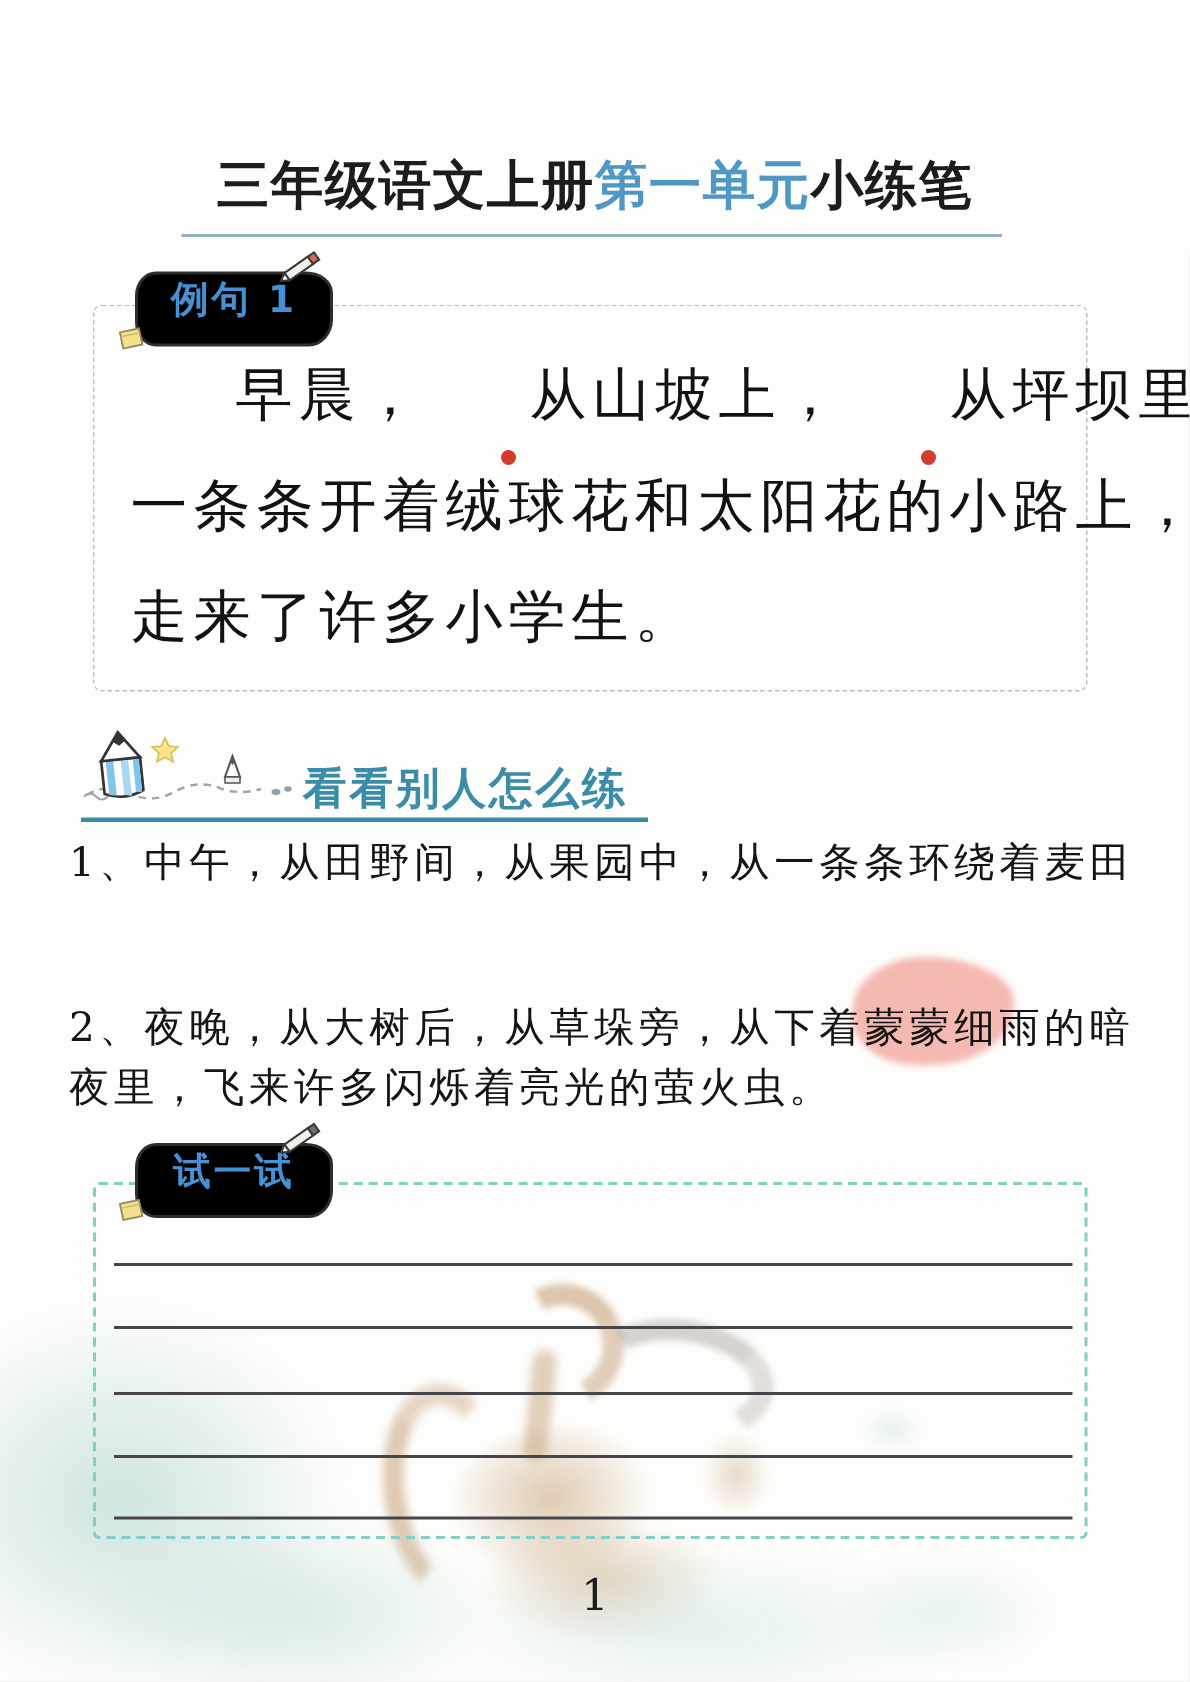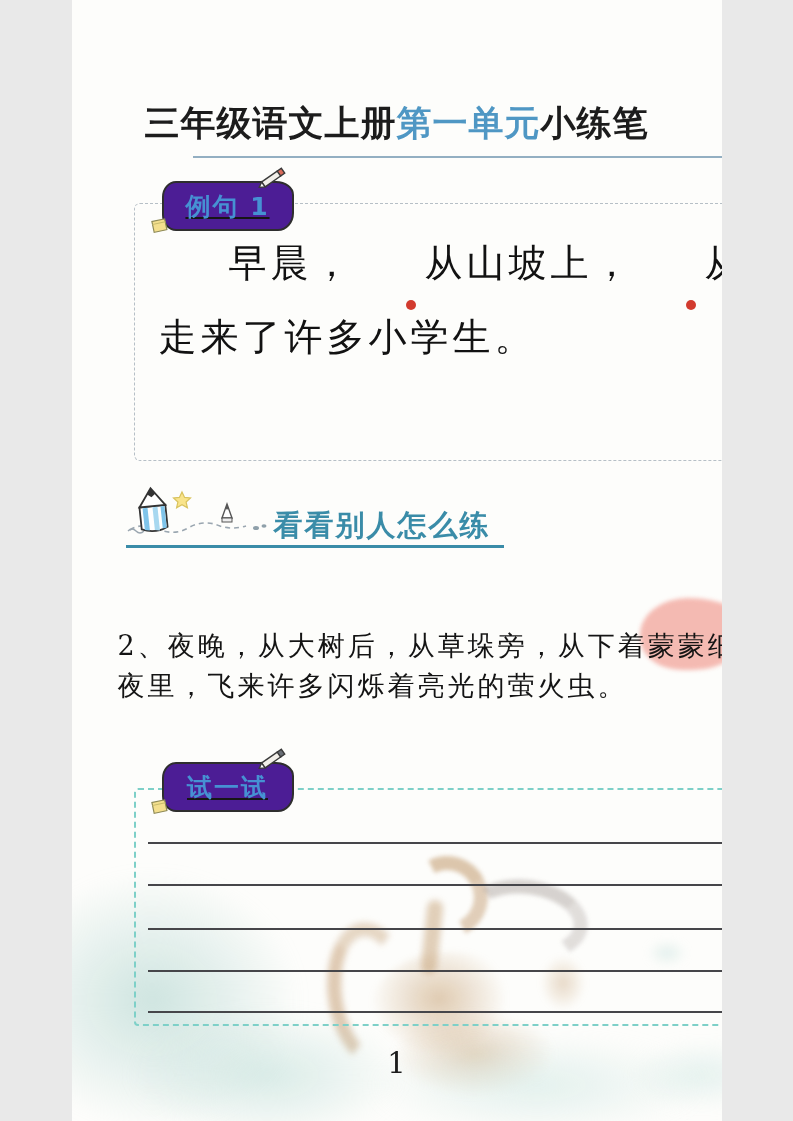--- a/index.html
+++ b/index.html
@@ -7,21 +7,21 @@
     --badge-blue:#4691d3;
     --heading-teal:#3a8ca8;
     --dot-red:#d23b2e;
     --pink-mark:#f2a49a;
     --try-border:#7ed0c8;
     --example-border:#b6bfc6;
     --ink:#161616;
   }
   html,body{margin:0;padding:0;background:#e9e9e9;}
   .page{
-    position:relative;width:650px;height:1121px;margin:0 auto;
+    position:relative;width:793px;height:1121px;margin:0 auto;
     background:#fdfdfb;overflow:hidden;
     font-family:"DejaVu Sans",sans-serif;color:var(--ink);
   }
   
   .watermarks{position:absolute;inset:0;z-index:0;}
   .wm{position:absolute;}
   .crescent{border:14px solid transparent;border-radius:50%;}
   .sq-tail-top{left:334px;top:856px;width:54px;height:54px;border-top-color:rgba(187,143,94,.5);border-right-color:rgba(187,143,94,.42);transform:rotate(18deg);filter:blur(2px);}
   .sq-tail-stem{left:352px;top:900px;width:16px;height:74px;background:rgba(187,143,94,.42);border-radius:10px;transform:rotate(6deg);filter:blur(3px);}
   .sq-left-curve{left:256px;top:922px;width:58px;height:118px;border-left-color:rgba(187,143,94,.46);border-top-color:rgba(187,143,94,.35);transform:rotate(-8deg);filter:blur(3px);}
@@ -34,23 +34,23 @@
   .teal-3{left:300px;top:1035px;width:330px;height:100px;background:radial-gradient(ellipse,rgba(200,228,223,.5),rgba(200,228,223,0) 72%);filter:blur(9px);}
   .teal-4{left:560px;top:1040px;width:140px;height:70px;background:radial-gradient(ellipse,rgba(200,228,223,.45),rgba(200,228,223,0) 72%);filter:blur(7px);}
   .teal-5{left:575px;top:940px;width:40px;height:26px;background:radial-gradient(ellipse,rgba(186,220,214,.4),rgba(186,220,214,0) 72%);filter:blur(4px);}
   
   .content{position:relative;z-index:1;width:100%;height:100%;}
   .doc-title{position:absolute;top:100px;left:0;width:100%;text-align:center;
     font-size:35px;font-weight:800;letter-spacing:1px;color:#1c1c1c;white-space:nowrap;}
   .doc-title .hl{color:var(--accent-blue);}
   .title-underline{position:absolute;top:156px;left:121px;width:547px;height:2px;background:#93afc2;}
   
-  .badge{position:absolute;left:90px;width:128px;height:46px;background:#4c1d95;
+  .badge{position:absolute;left:90px;width:128px;height:46px;background:#000000;
     border:2.5px solid #2e2e2e;border-radius:14px 18px 16px 14px / 16px 14px 18px 16px;
-    display:flex;align-items:center;justify-content:center;z-index:3;text-decoration:underline;}
+    display:flex;justify-content:center;z-index:3;}
   .badge .label{color:var(--badge-blue);font-weight:bold;font-size:25px;letter-spacing:2px;white-space:nowrap;}
   .badge .pencil-wrap{position:absolute;top:-17px;right:0px;}
   .badge .note-wrap{position:absolute;bottom:-9px;left:-13px;}
   #example-badge{top:181px;}
   #try-badge{top:762px;}
   
   .example-box{position:absolute;left:62px;top:203px;width:663px;height:258px;
     border:1.5px dashed var(--example-border);border-radius:6px;box-sizing:border-box;}
   .example-lines{padding:22px 8px 0 24px;font-family:"DejaVu Serif",serif;}
   .ex-line{font-size:38px;line-height:74px;letter-spacing:4px;color:#121212;white-space:nowrap;}
@@ -125,20 +125,21 @@
             <path d="M2 5 L15 5" stroke="#c9bd6d" stroke-width="1"></path>
           </g>
         </svg>
       </span>
       <span class="label">例句 1</span>
     </div>
 
     <div class="example-box">
       <div class="example-lines" id="example-lines">
           <div class="ex-line indent"><span>早晨，</span><span class="dot-char">从</span><span>山坡上，</span><span class="dot-char">从</span><span>坪坝里，</span></div>
+          <div class="ex-line"><span>一条条开着绒球花和太阳花的小路上，</span></div>
           <div class="ex-line"><span>走来了许多小学生。</span></div>
         </div>
     </div>
 
     <div class="practice-heading">
       <span>
         <svg viewBox="0 0 148 54" width="148" height="54">
           <path d="M4 46 Q 16 38 32 45 Q 48 52 62 44 Q 78 35 94 42 Q 106 46 120 42" stroke="#9aa6b0" stroke-width="1.6" stroke-dasharray="5 4" fill="none"></path>
           <path d="M2 47 q 4 -4 8 0 q 4 4 8 0" stroke="#9aa6b0" stroke-width="1.4" fill="none"></path>
           <g transform="rotate(-6 28 28)">
@@ -155,20 +156,21 @@
           <rect x="96" y="34" width="10" height="4" fill="#eee" stroke="#555" stroke-width="1"></rect>
           <ellipse cx="130" cy="44" rx="3" ry="2" fill="#8fa0aa"></ellipse>
           <ellipse cx="138" cy="42" rx="2.5" ry="1.8" fill="#8fa0aa"></ellipse>
         </svg>
       </span>
       <span class="head-text">看看别人怎么练</span>
     </div>
 
     <div class="practice-paras" id="practice-paras">
         <div class="para">
+          <div class="para-line"><span>1、中午，从田野间，从果园中，从一条条环绕着麦田</span></div>
         </div>
         <div class="para">
           <div class="para-line"><span>2、夜晚，从大树后，从草垛旁，从下着</span><span class="pink-mark">蒙蒙</span><span>细雨的暗</span></div>
           <div class="para-line"><span>夜里，飞来许多闪烁着亮光的萤火虫。</span></div>
         </div>
       </div>
 
     <div class="badge" id="try-badge">
       <span class="pencil-wrap">
         <svg viewBox="0 0 36 22" width="36" height="22">

